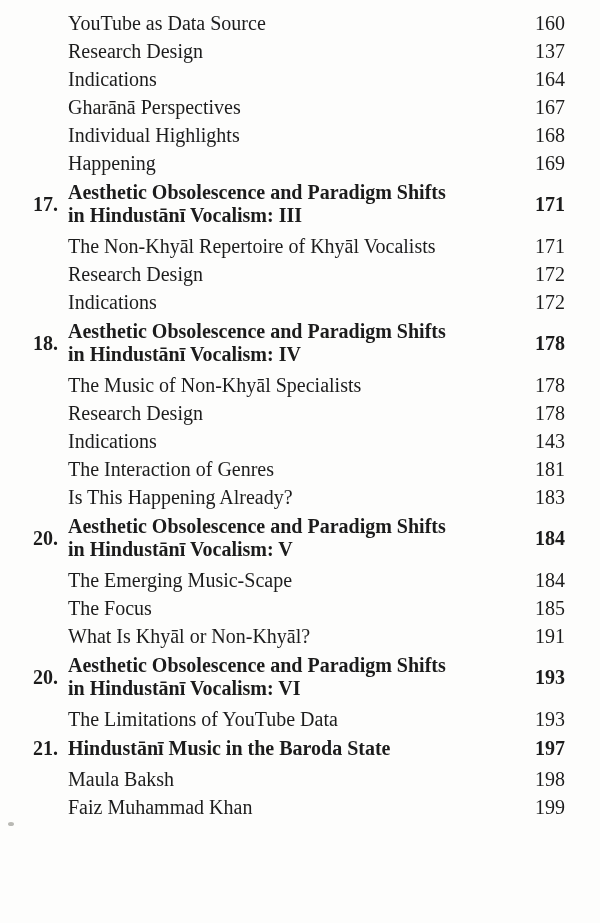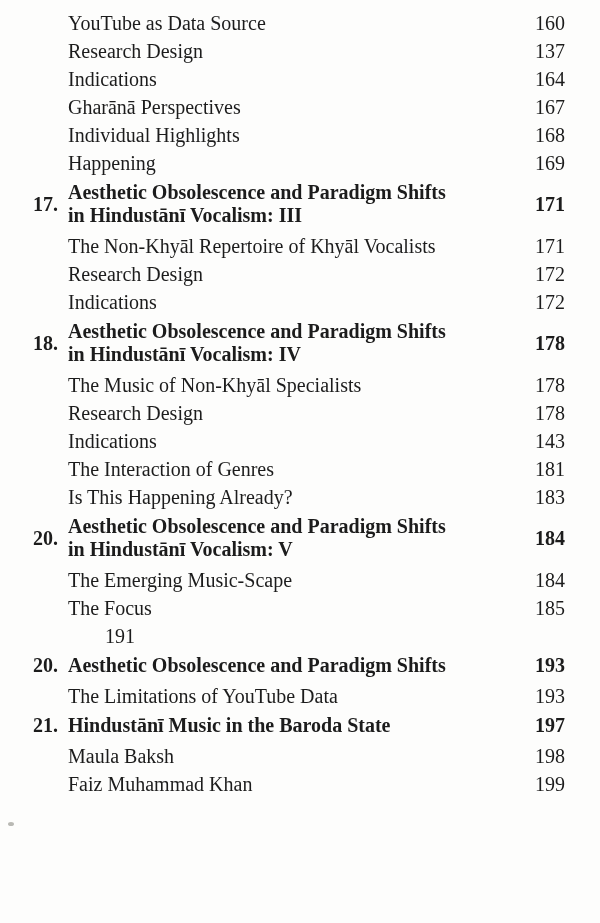--- a/index.html
+++ b/index.html
@@ -172,27 +172,29 @@
   </div>
   <div class="row sub">
     <span class="label">The Emerging Music-Scape</span>
     <span class="page">184</span>
   </div>
   <div class="row sub">
     <span class="label">The Focus</span>
     <span class="page">185</span>
   </div>
   <div class="row sub">
+    <span class="label">What Is Khyāl or Non-Khyāl?</span>
     <span class="page">191</span>
   </div>
 
   <div class="row chapter">
     <span class="num">20.</span>
     <span class="title">
       <span class="tl">Aesthetic Obsolescence and Paradigm Shifts</span>
+      <span class="tl">in Hindustānī Vocalism: VI</span>
     </span>
     <span class="page">193</span>
   </div>
   <div class="row sub">
     <span class="label">The Limitations of YouTube Data</span>
     <span class="page">193</span>
   </div>
 
   <div class="row chapter">
     <span class="num">21.</span>

